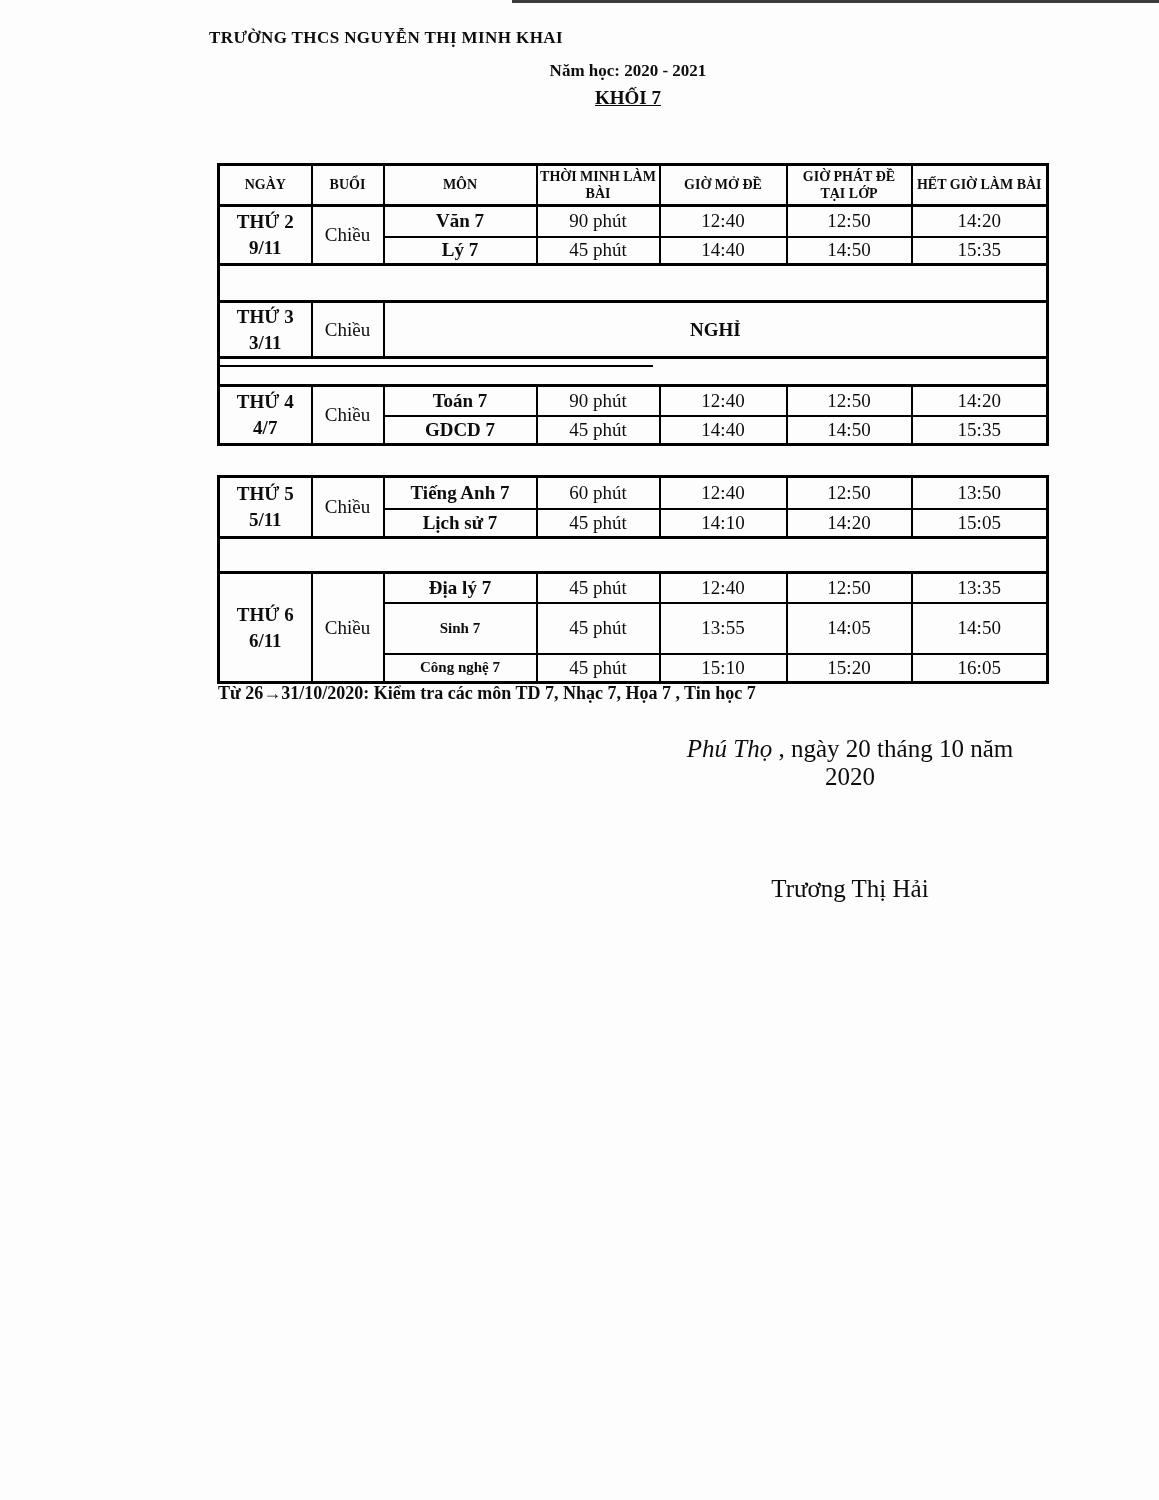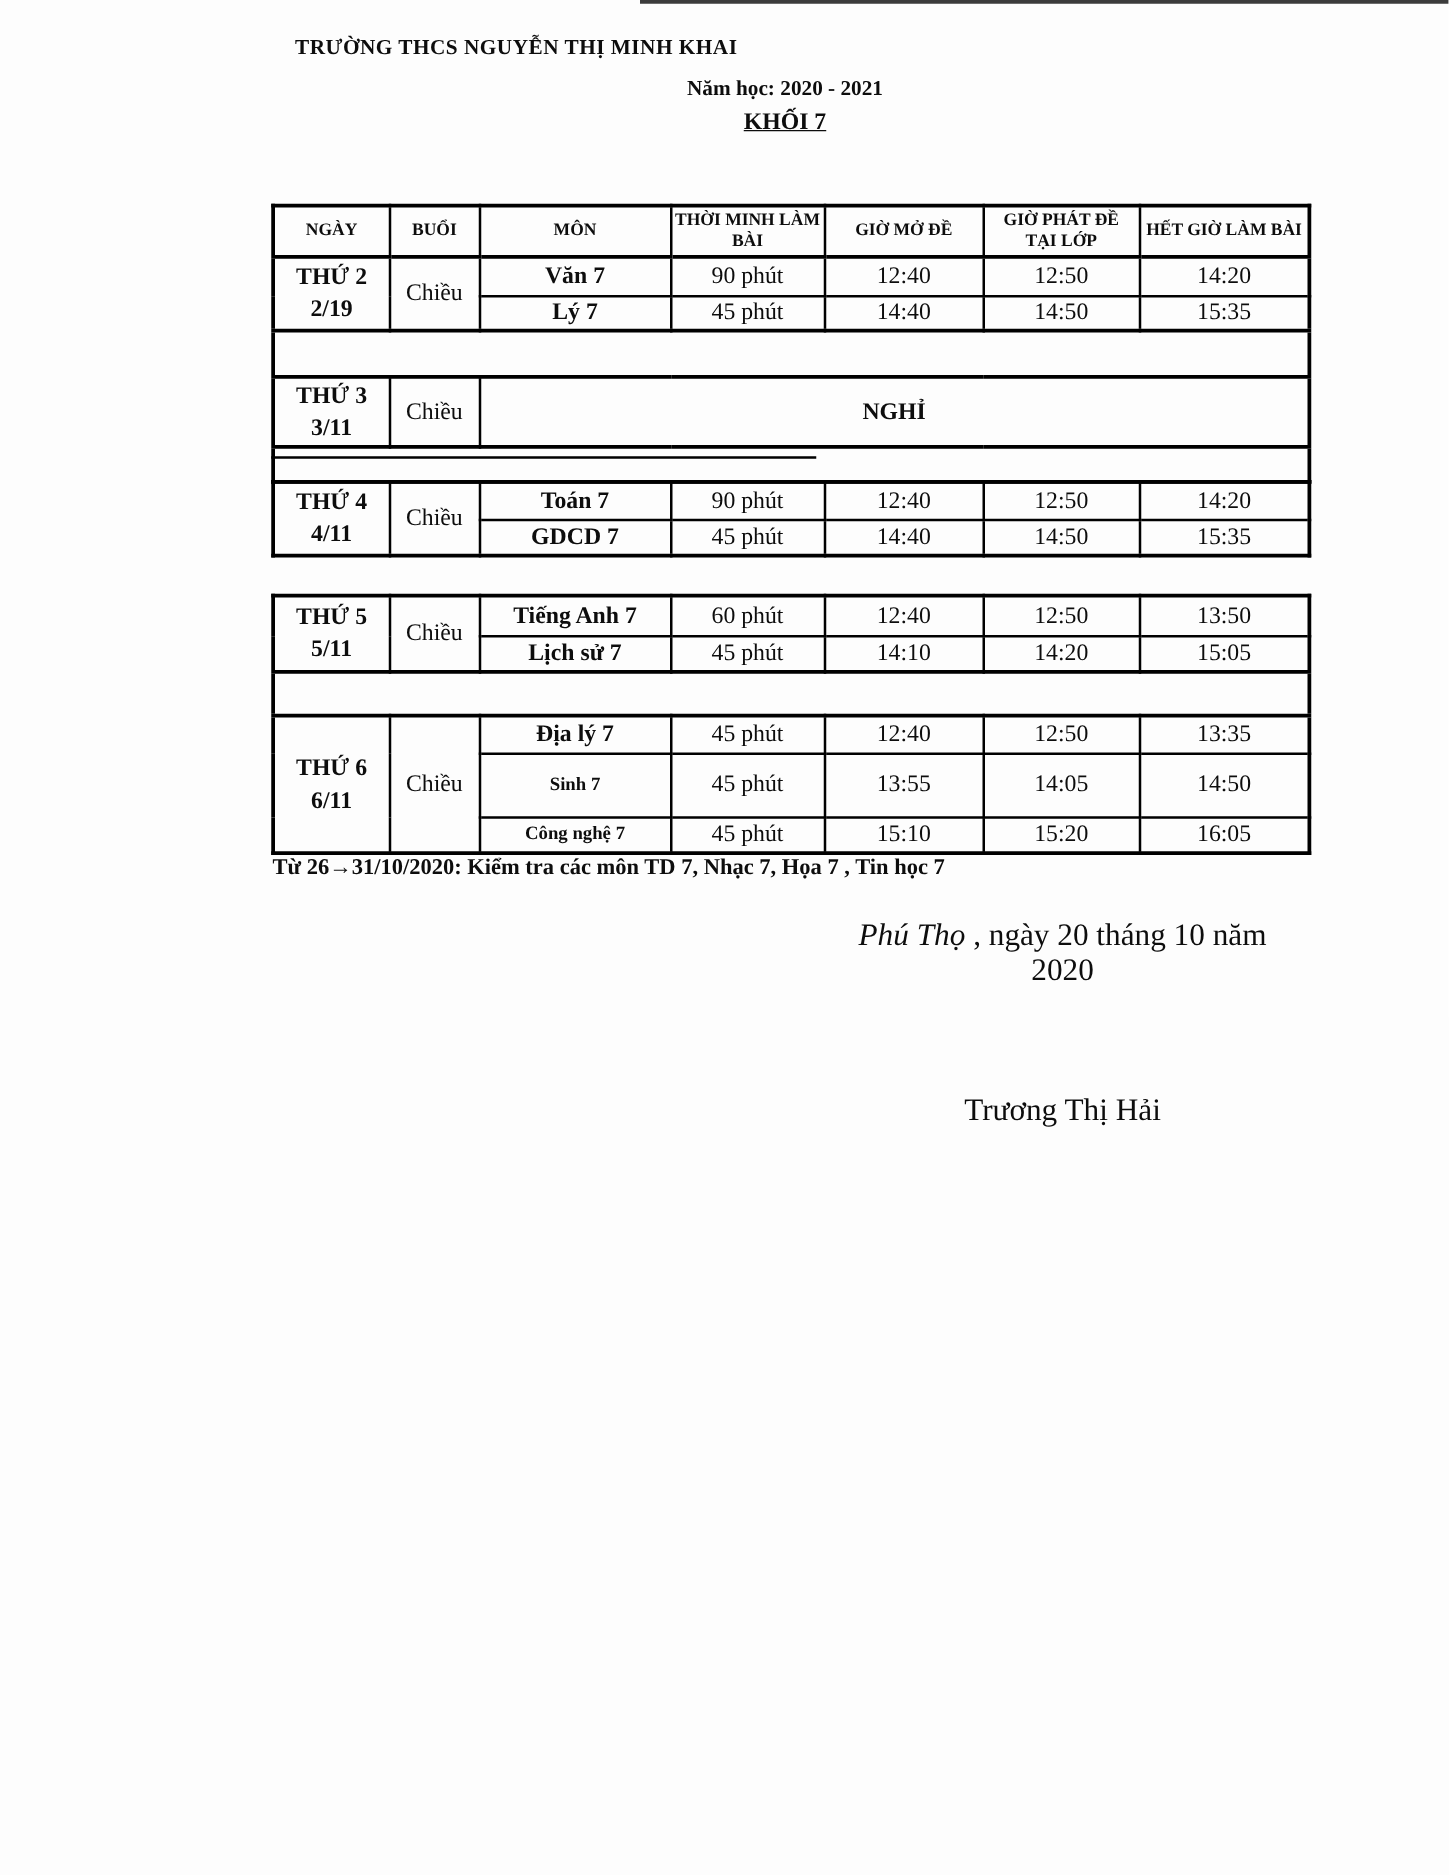--- a/index.html
+++ b/index.html
@@ -10,21 +10,21 @@
     background:#fdfdfd;
     font-family:"Liberation Serif","DejaVu Serif",serif;
     color:#0d0d0d;
     overflow:hidden;
   }
   .topline {
     position:absolute; top:0; left:512px; width:647px; height:3px;
     background:#3c3c3c;
   }
   .school {
-    position:absolute; left:236px; top:28px;
+    position:absolute; left:209px; top:28px;
     font-size:17px; font-weight:bold; letter-spacing:.4px;
     white-space:nowrap;
   }
   .center-head {
     position:absolute; left:97px; top:55px; width:1062px;
     text-align:center;
   }
   .doc-title { font-size:23px; font-weight:bold; letter-spacing:.5px; }
   .doc-year  { font-size:17px; font-weight:bold; margin-top:6px; }
   .doc-grade { font-size:19px; font-weight:bold; text-decoration:underline; margin-top:6px; }
@@ -106,21 +106,21 @@
         <th>BUỔI</th>
         <th>MÔN</th>
         <th>THỜI MINH LÀM BÀI</th>
         <th>GIỜ MỞ ĐỀ</th>
         <th>GIỜ PHÁT ĐỀ TẠI LỚP</th>
         <th>HẾT GIỜ LÀM BÀI</th>
       </tr>
       <tr style="height:31px">
         <td class="day" rowspan="2">
           <div>THỨ 2</div>
-          <div>2/19</div>
+          <div>9/11</div>
         </td>
         <td class="session" rowspan="2">Chiều</td>
         <td class="subj">Văn 7</td>
         <td class="val">90 phút</td>
         <td class="val">12:40</td>
         <td class="val">12:50</td>
         <td class="val">14:20</td>
       </tr>
       <tr style="height:28px">
         <td class="subj">Lý 7</td>
@@ -155,21 +155,21 @@
           <col style="width:153px">
         <col style="width:123px">
           <col style="width:127px">
           <col style="width:125px">
           <col style="width:136px">
       </colgroup>
       <tbody>
           <tr style="height:30px">
         <td class="day" rowspan="2">
           <div>THỨ 4</div>
-          <div>4/11</div>
+          <div>4/7</div>
         </td>
         <td class="session" rowspan="2">Chiều</td>
         <td class="subj">Toán 7</td>
         <td class="val">90 phút</td>
         <td class="val">12:40</td>
         <td class="val">12:50</td>
         <td class="val">14:20</td>
       </tr>
       <tr style="height:29px">
         <td class="subj">GDCD 7</td>

